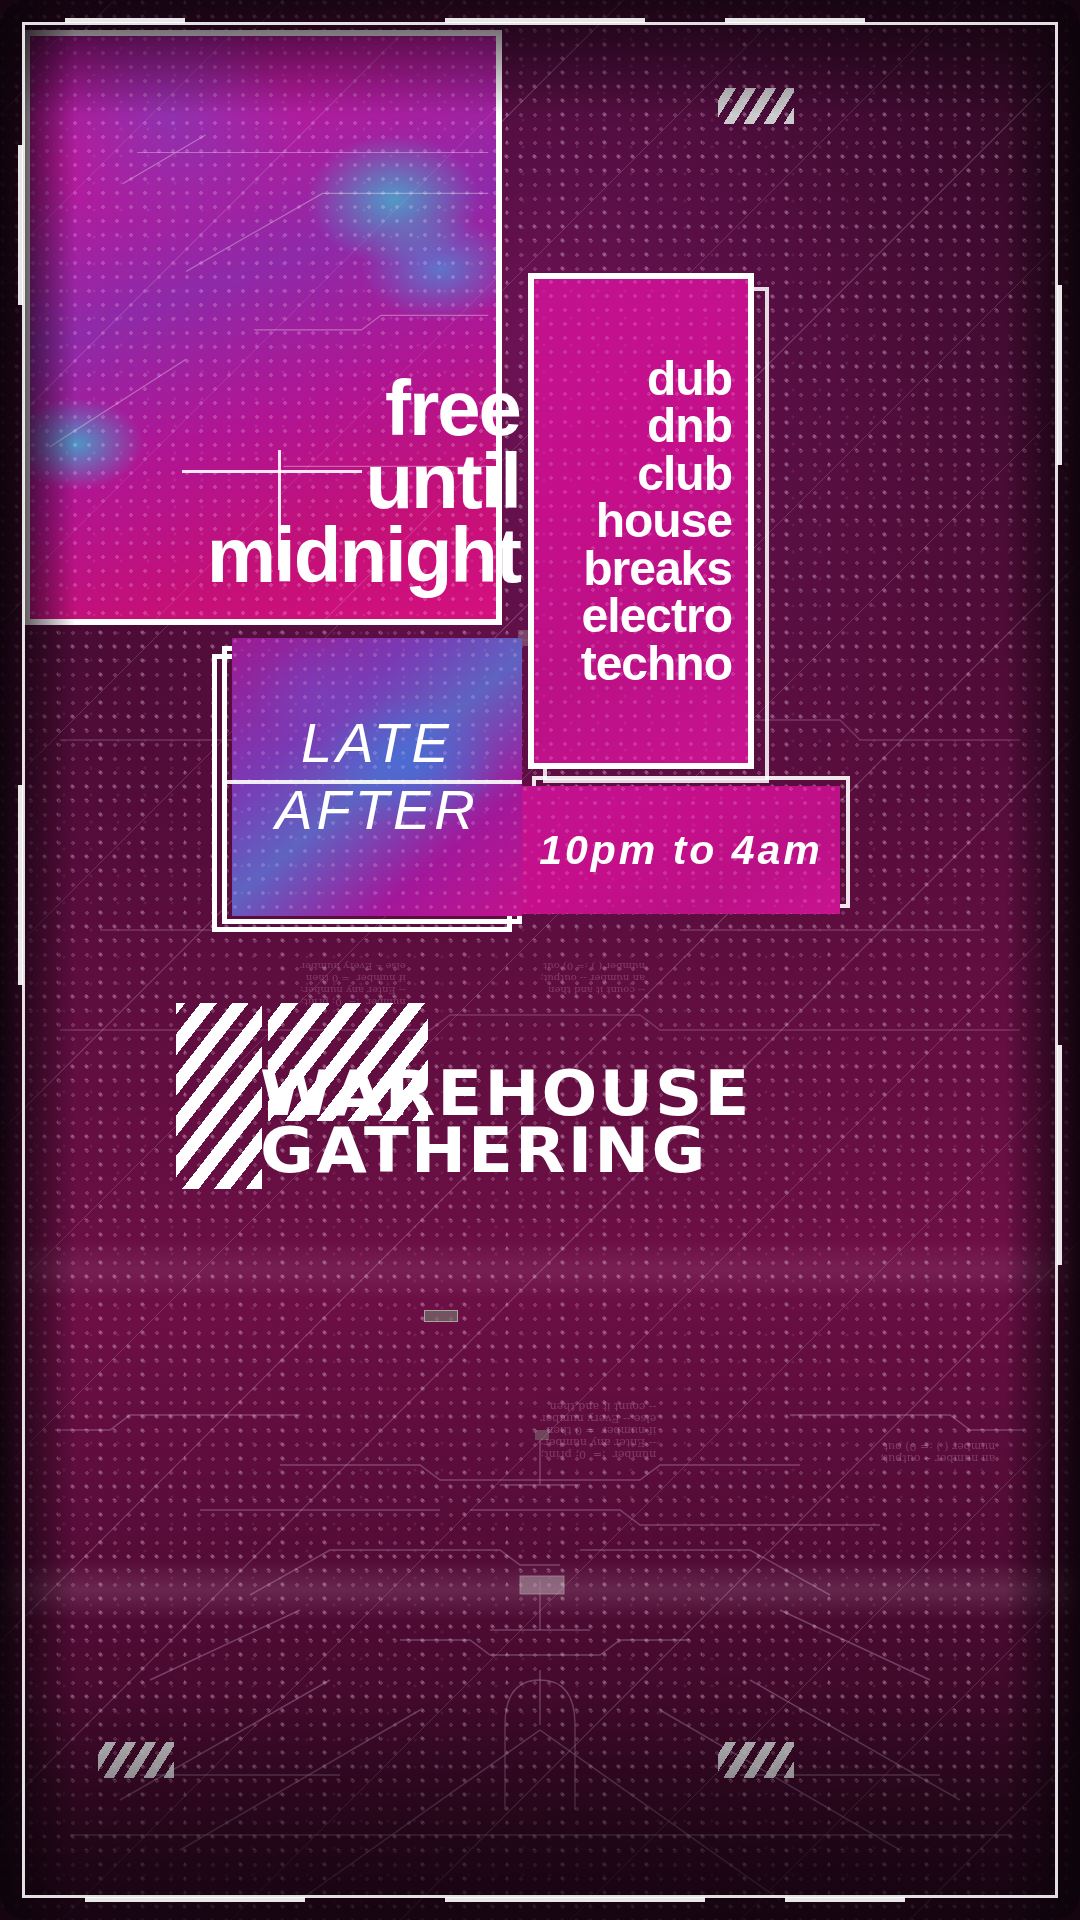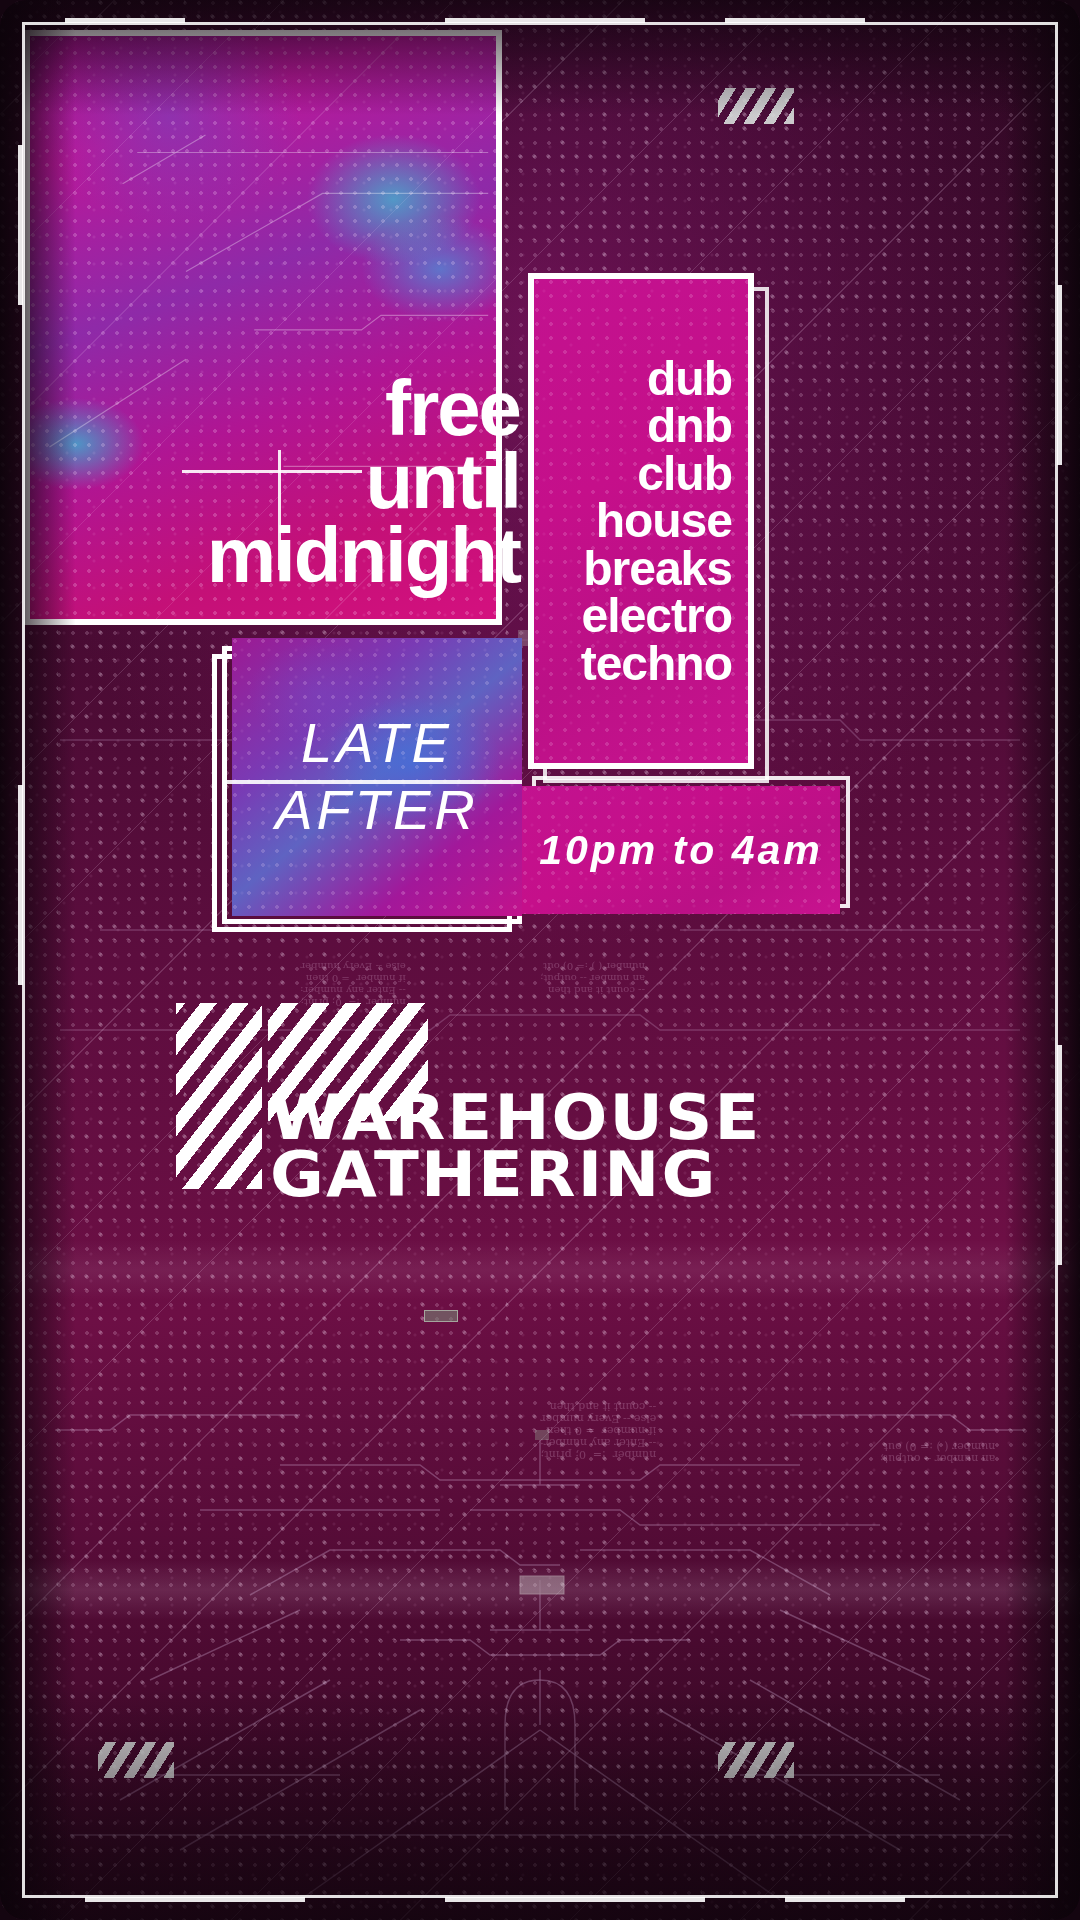--- a/index.html
+++ b/index.html
@@ -134,21 +134,21 @@
   .hairline { position:absolute; background:rgba(255,255,255,.9); z-index:5; }
 
   
   #logo { position:absolute; left:176px; top:1003px; width:700px; height:200px; z-index:7; }
   #logo-mark { position:absolute; left:0; top:0; width:86px; height:186px; }
   #logo-mark2 { position:absolute; left:92px; top:0; width:160px; height:118px; }
   .stripebox {
     background:repeating-linear-gradient(-52deg,
       #ffffff 0 13px, transparent 13px 25px);
   }
-  #logo-words { position:absolute; left:94px; top:62px; width:620px;margin-top:24px; }
+  #logo-words { position:absolute; left:84px; top:62px; width:620px; }
   .logo-word { color:#fff; font-weight:bold; font-size:62px; line-height:.92;
                letter-spacing:2px; white-space:nowrap;
                font-family:"DejaVu Sans", sans-serif; transform:scaleX(1.06); transform-origin:left; }
 
   
   .circuit { position:absolute; pointer-events:none; }
   .chip { position:absolute; background:rgba(120,140,120,.55);
           border:1px solid rgba(200,220,200,.6); }
   .bars { position:absolute; width:76px; height:36px;
           background:repeating-linear-gradient(-58deg,

